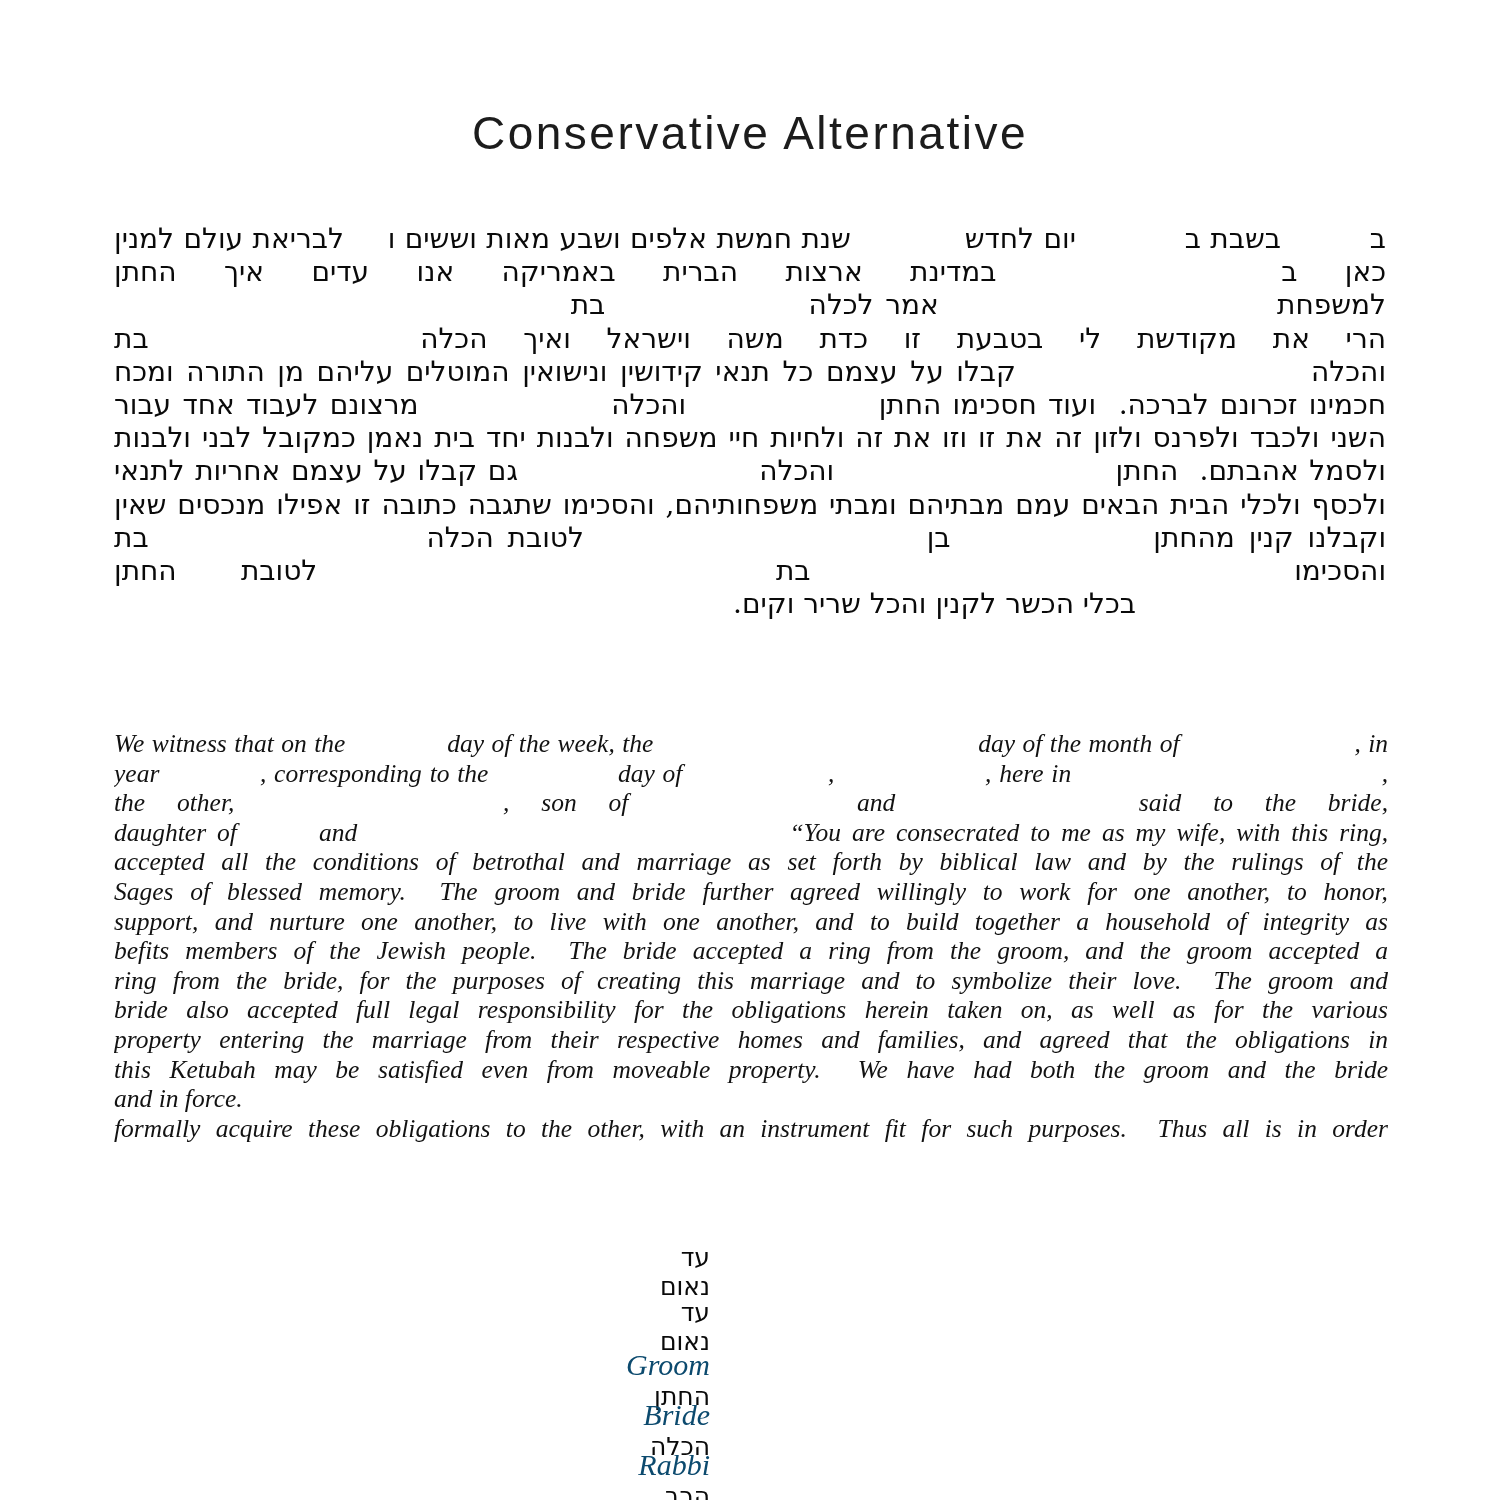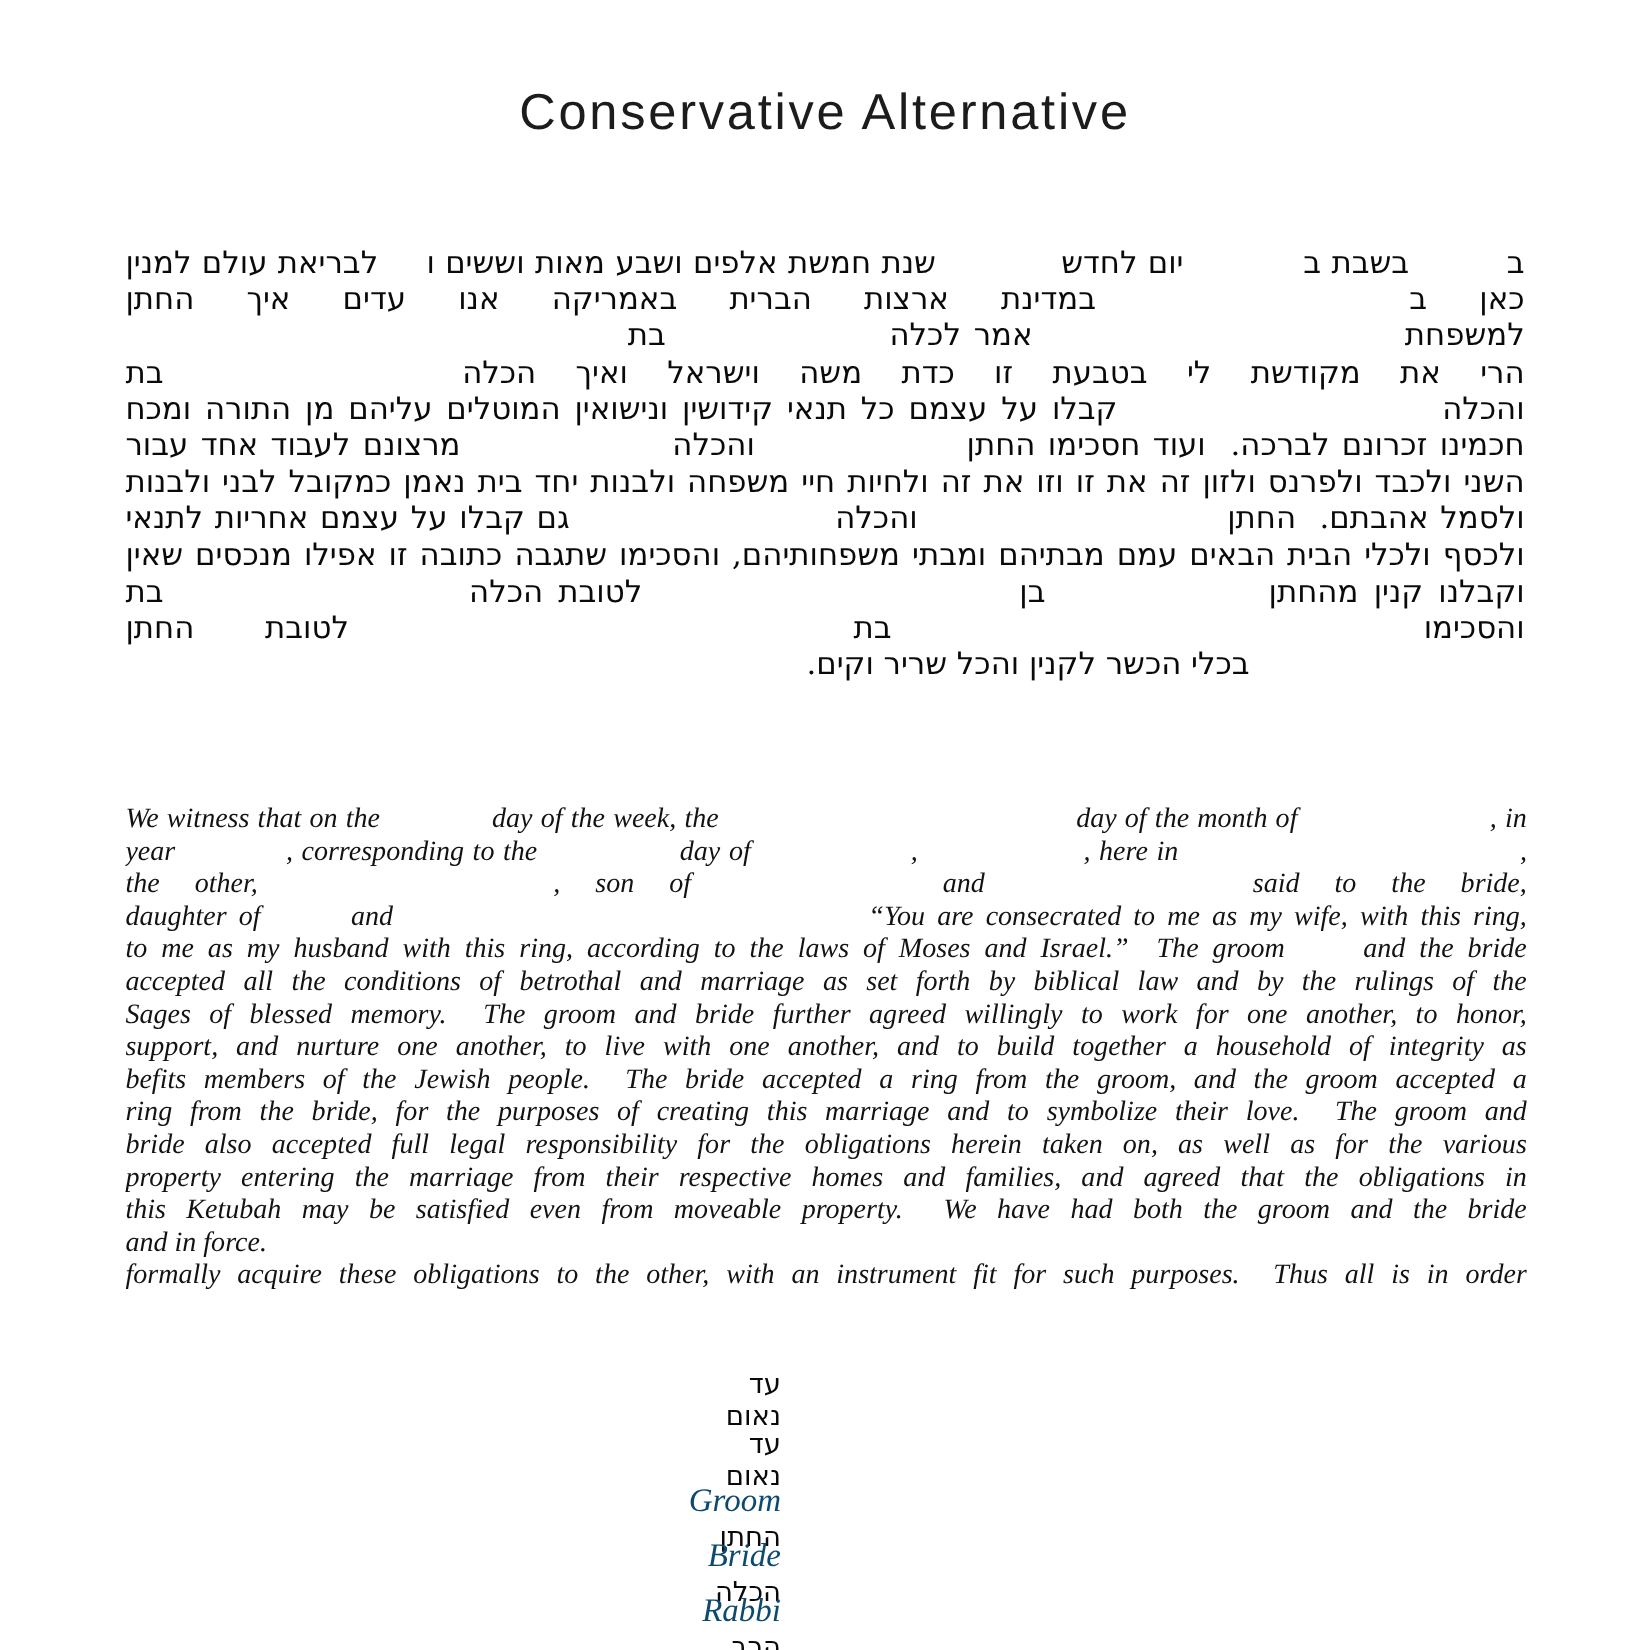--- a/index.html
+++ b/index.html
@@ -1,18 +1,18 @@
 <!DOCTYPE html>
 <html><head>
 <meta charset="utf-8">
 <style>
   html,body{margin:0;padding:0;background:#ffffff;}
   .page{position:relative;width:1500px;height:1500px;background:#ffffff;overflow:hidden;
         color:#0d0d0d;}
-  .doc-title{position:absolute;top:74px;left:0;width:1500px;text-align:center;
+  .doc-title{position:absolute;top:106px;left:0;width:1500px;text-align:center;
         font-family:"Liberation Sans",sans-serif;font-size:46px;font-weight:400;
         letter-spacing:2.5px;color:#1c1c1c;}
   
   .hebrew-block{position:absolute;top:222px;left:114px;width:1272px;direction:rtl;
         font-family:"DejaVu Serif","DejaVu Sans",serif;font-size:28px;color:#0a0a0a;}
   .h-line{line-height:33.2px;height:33.2px;text-align:justify;text-align-last:justify;
         overflow:hidden;}
   .h-line.nofill{text-align-last:right;}
   
   .english-block{position:absolute;top:729px;left:114px;width:1274px;
@@ -49,21 +49,20 @@
       <div class="h-line"><span>ולכסף ולכלי הבית הבאים עמם מבתיהם ומבתי משפחותיהם, והסכימו שתגבה כתובה זו אפילו מנכסים שאין להם אחריות.</span> </div>
       <div class="h-line"><span>וקבלנו קנין מהחתן</span> <span class="gap" style="width: 175px;"></span> <span>בן</span> <span class="gap" style="width: 315px;"></span> <span>לטובת הכלה</span> <span class="gap" style="width: 250px;"></span> <span>בת</span> </div>
       <div class="h-line"><span>והסכימו</span> <span class="gap" style="width: 355px;"></span> <span>בת</span> <span class="gap" style="width: 330px;"></span> <span>לטובת החתן</span> <span class="gap" style="width: 285px;"></span> <span>בן</span> </div>
       <div class="h-line nofill" style="margin-right: 250px;"><span>בכלי הכשר לקנין והכל שריר וקים.</span> </div>
     </div>
   <div class="english-block">
       <div class="e-line"><span>We witness that on the</span> <span class="gap" style="width: 87px;"></span> <span>day of the week, the</span> <span class="gap" style="width: 310px;"></span> <span>day of the month of</span> <span class="gap" style="width: 160px;"></span> <span>, in the</span> </div>
       <div class="e-line"><span>year</span> <span class="gap" style="width: 85px;"></span> <span>, corresponding to the</span> <span class="gap" style="width: 114px;"></span> <span>day of</span> <span class="gap" style="width: 130px;"></span> <span>,</span> <span class="gap" style="width: 135px;"></span> <span>, here in</span> <span class="gap" style="width: 295px;"></span> <span>,</span> </div>
       <div class="e-line"><span>the other,</span> <span class="gap" style="width: 205px;"></span> <span>, son of</span> <span class="gap" style="width: 165px;"></span> <span>and</span> <span class="gap" style="width: 180px;"></span> <span>said to the bride,</span>   </div>
       <div class="e-line"><span>daughter of</span> <span class="gap" style="width: 60px;"></span> <span>and</span> <span class="gap" style="width: 410px;"></span> <span>“You are consecrated to me as my wife, with this ring, according</span> </div>
-      <div class="e-line"><span>to me as my husband with this ring, according to the laws of Moses and Israel.”&nbsp; The groom</span> <span class="gap" style="width: 46px;"></span> <span>and the bride</span> </div>
       <div class="e-line"><span>accepted all the conditions of betrothal and marriage as set forth by biblical law and by the rulings of the</span> </div>
       <div class="e-line"><span>Sages of blessed memory.&nbsp; The groom and bride further agreed willingly to work for one another, to honor,</span> </div>
       <div class="e-line"><span>support, and nurture one another, to live with one another, and to build together a household of integrity as</span> </div>
       <div class="e-line"><span>befits members of the Jewish people.&nbsp; The bride accepted a ring from the groom, and the groom accepted a</span> </div>
       <div class="e-line"><span>ring from the bride, for the purposes of creating this marriage and to symbolize their love.&nbsp; The groom and</span> </div>
       <div class="e-line"><span>bride also accepted full legal responsibility for the obligations herein taken on, as well as for the various</span> </div>
       <div class="e-line"><span>property entering the marriage from their respective homes and families, and agreed that the obligations in</span> </div>
       <div class="e-line"><span>this Ketubah may be satisfied even from moveable property.&nbsp; We have had both the groom and the bride</span> </div>
       <div class="e-line nofill"><span>and in force.</span> </div>
       <div class="e-line"><span>formally acquire these obligations to the other, with an instrument fit for such purposes.&nbsp; Thus all is in order</span> </div>

